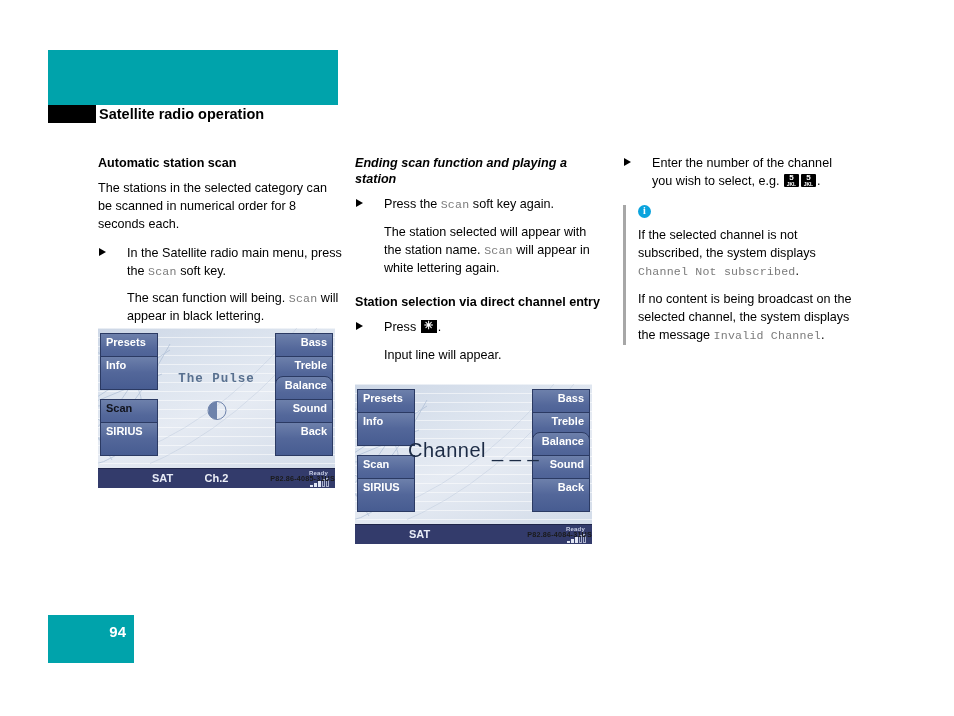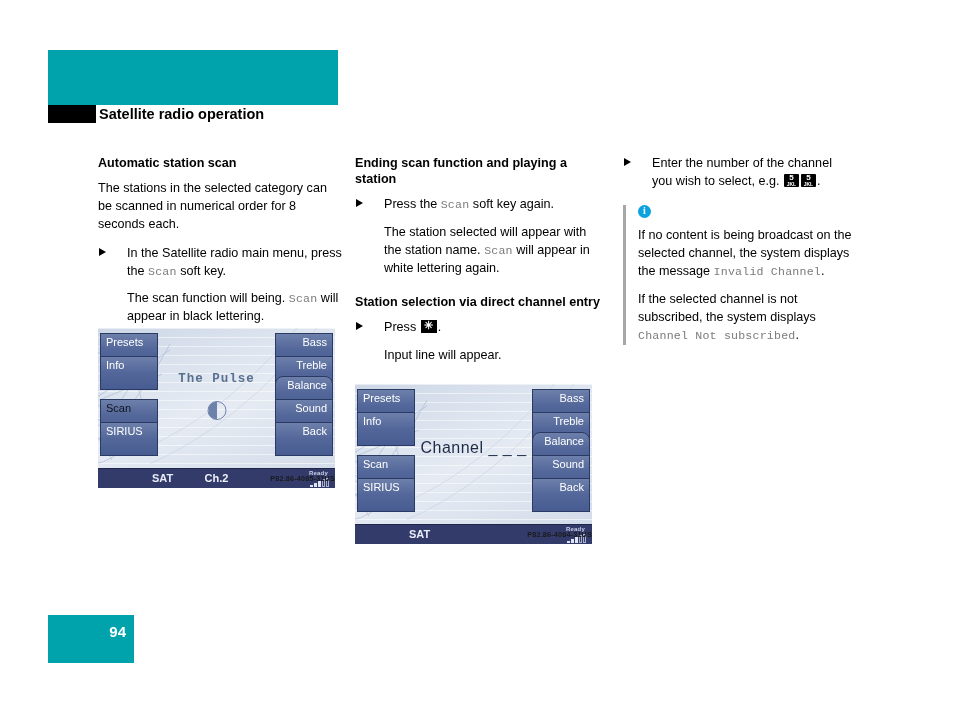--- a/index.html
+++ b/index.html
@@ -30,21 +30,21 @@
 
   
   .col{position:absolute;top:155px;width:246px;}
   .col1{left:98px;}
   .col2{left:355px;}
   .col3{left:623px;width:232px;}
 
   h3.sec{
     font-size:12.6px;font-weight:bold;color:#000;margin:0 0 9px 0;line-height:1.28;
   }
-  h3.sec.ital{}
+  h3.sec.ital{font-style:italic;}
   p.body{
     font-size:12.6px;color:#000;margin:8px 0 11px 0;line-height:1.42;
   }
   .mono{font-family:"Liberation Mono", monospace;font-size:11.6px;color:#7b7b7b;letter-spacing:.2px;}
 
   .bullet{position:relative;padding-left:29px;margin:0 0 11px 0;}
   .bullet .tri{
     position:absolute;left:1px;top:3px;width:0;height:0;
     border-left:7px solid #000;border-top:4.5px solid transparent;border-bottom:4.5px solid transparent;
   }
@@ -97,37 +97,37 @@
     position:absolute;inset:0;
     background:repeating-linear-gradient(to bottom, rgba(255,255,255,.55) 0px, rgba(255,255,255,.55) 1px, rgba(0,0,0,0) 1px, rgba(0,0,0,0) 9px);
     pointer-events:none;
   }
   .screen .swoosh{position:absolute;left:-46px;top:6px;width:150px;height:136px;opacity:.55;}
   .screen .swoosh2{position:absolute;left:52px;top:-10px;width:180px;height:150px;opacity:.30;}
 
   .sk{
     position:absolute;height:34px;line-height:17px;
     background:linear-gradient(to bottom,#6d80ab 0%,#53679a 48%,#475c91 100%);
-    border:1px solid #2b3a63;color:#ffffff;font-size:11px;font-weight:normal;
+    border:1px solid #2b3a63;color:#ffffff;font-size:11px;font-weight:bold;
     box-sizing:border-box;
   }
   .sk.left{left:2px;width:58px;text-align:left;padding-left:5px;}
   .sk.right{right:2px;width:58px;text-align:right;padding-right:5px;}
   .sk.active{color:#11131c;}
   .sk.p{top:5px;} .sk.i{top:28px;} .sk.s{top:71px;} .sk.si{top:94px;}
   .sk.b{top:5px;}  .sk.t{top:28px;} .sk.ba{top:48px;border-radius:8px;} .sk.so{top:71px;} .sk.bk{top:94px;}
 
   .station-name{
     position:absolute;left:0;right:0;top:44px;text-align:center;
     color:#58708f;font-size:12.5px;font-weight:bold;letter-spacing:1px;
     font-family:"Liberation Mono", monospace;
   }
   .channel-text{
     position:absolute;left:0;right:0;top:55px;text-align:center;
-    color:#1c2b45;font-size:16px;letter-spacing:.5px;
+    color:#1c2b45;font-size:20px;letter-spacing:.5px;
   }
   .halfcircle{
     position:absolute;left:50%;top:73px;transform:translateX(-50%);
     width:17px;height:17px;border:1.6px solid #6d82ab;border-radius:50%;
     background:linear-gradient(to right,#6d82ab 0%,#6d82ab 50%,rgba(255,255,255,0) 50%,rgba(255,255,255,0) 100%);
   }
 
   .statusbar{
     position:relative;width:237px;height:20px;background:#333b6b;
     border-top:1px solid #20264a;box-sizing:border-box;
@@ -305,22 +305,22 @@
 
   <div class="col col3">
     <div class="bullet">
       <span class="tri"></span>
       <p><span>Enter the number of the channel you wish to select, e.g. </span><span class="keycap"><span class="k-num">5</span><span class="k-sub">JKL</span></span><span class="keycap"><span class="k-num">5</span><span class="k-sub">JKL</span></span><span>.</span></p>
     </div>
 
     <div class="note">
       <div class="note-bar"></div>
       <div class="info-ico"></div>
+      <p class="body"><span>If the selected channel is not subscribed, the system displays </span><span class="mono">Channel Not subscribed</span><span>.</span></p>
       <p class="body"><span>If no content is being broadcast on the selected channel, the system displays the message </span><span class="mono">Invalid Channel</span><span>.</span></p>
-      <p class="body"><span>If the selected channel is not subscribed, the system displays </span><span class="mono">Channel Not subscribed</span><span>.</span></p>
     </div>
   </div>
 
   <div class="pagebox">
     <span class="pagenum">94</span>
   </div>
 
 </div>
 
 </body></html>

